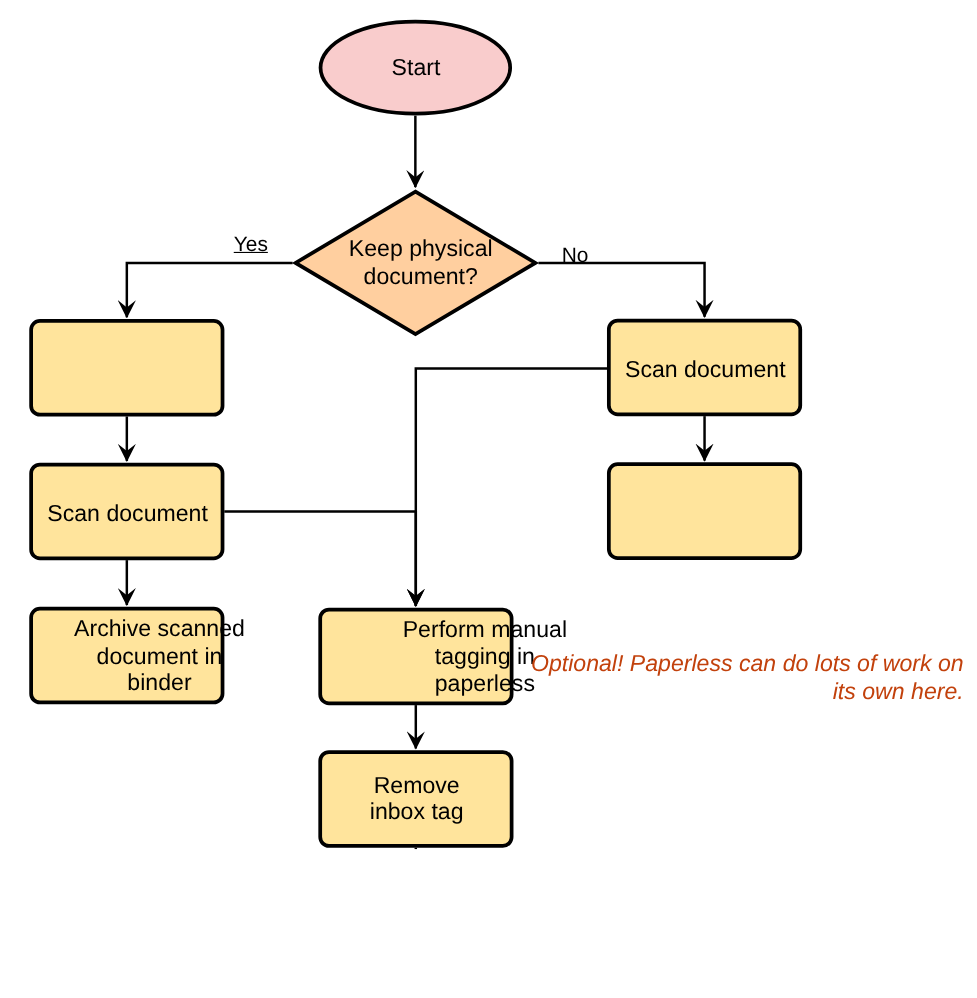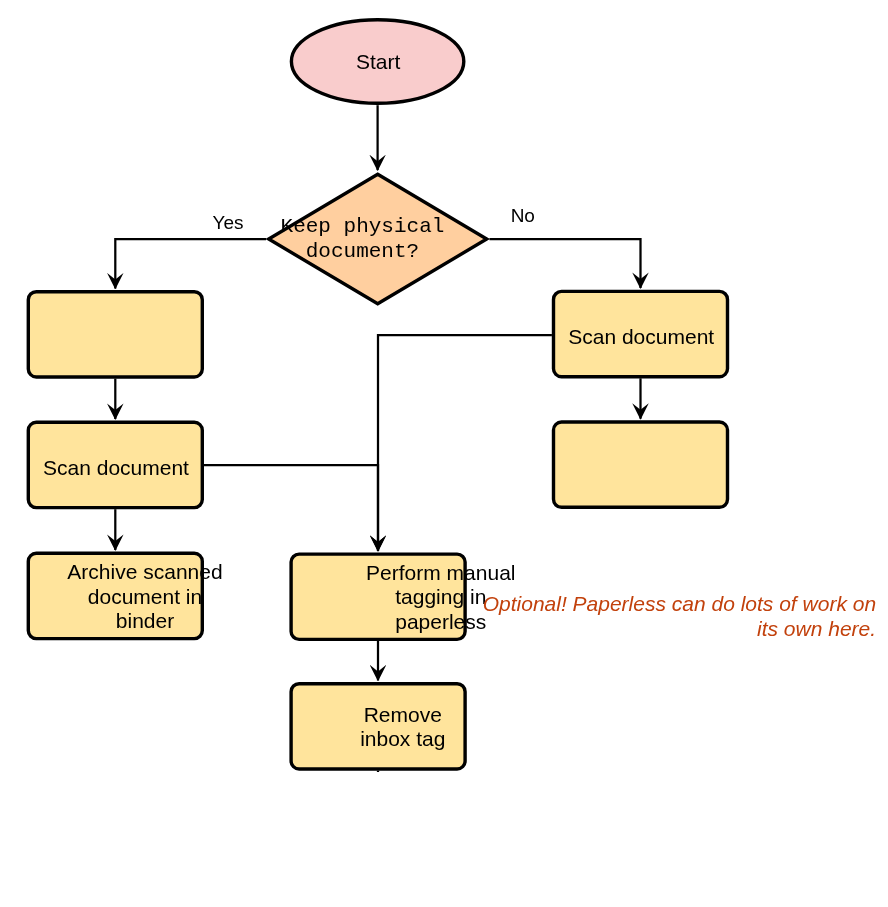--- a/index.html
+++ b/index.html
@@ -41,20 +41,21 @@
     transform: translate(0.7px, 1.3px);
     margin-left: 29px;
   }
   .edge-label {
     position: absolute;
     transform: translateX(-50%);
     font-size: 19px;
     line-height: 24.7px;
     white-space: pre;
     color: #000000;
+    text-decoration: underline;
   }
   .annotation {
     position: absolute;
     left: 482.7px;
     top: 592px;
     font-size: 21px;
     line-height: 24.7px;
     font-style: italic;
     white-space: pre-line;
     color: #c2410c;
@@ -103,34 +104,34 @@
       <rect x="28.3" y="553.3" width="174" height="85.3" rx="8" fill="#ffe49c"></rect>
       <rect x="553.5" y="291.4" width="174" height="85.3" rx="8" fill="#ffe49c"></rect>
       <rect x="553.5" y="422" width="174" height="85.3" rx="8" fill="#ffe49c"></rect>
       <rect x="291.1" y="554.1" width="174" height="85.3" rx="8" fill="#ffe49c"></rect>
       <rect x="291.1" y="683.7" width="174" height="85.3" rx="8" fill="#ffe49c"></rect>
       <ellipse cx="377.6" cy="853.6" rx="86.2" ry="41.8" fill="#f9cccc"></ellipse>
     </g>
   </svg>
 
   <div class="node-label" style="left:290px; top:18px; width:175px; height:87px;">Start</div>
-  <div class="node-label" style="left:274px; top:174px; width:175.5px; height:130px;font-family:Liberation Mono, monospace;">Keep physical
+  <div class="node-label" style="left:294px; top:174px; width:175.5px; height:130px;">Keep physical
 document?</div>
   <div class="node-label single" style="left:26.6px; top:420.6px; width:177.4px; height:88.7px;">Scan document</div>
   <div class="node-label tall3" style="left:26.6px; top:551.6px; width:177.4px; height:88.7px;">Archive scanned
 document in
 binder</div>
   <div class="node-label single" style="left:551.8px; top:289.7px; width:177.4px; height:88.7px;">Scan document</div>
   <div class="node-label tall3" style="left:289.4px; top:552.4px; width:177.4px; height:88.7px;padding-left:33px;">Perform manual
 tagging in
 paperless</div>
-  <div class="node-label" style="left:289.4px; top:682px; width:177.4px; height:88.7px;margin-left:24px;">Remove
+  <div class="node-label" style="left:289.4px; top:682px; width:177.4px; height:88.7px;">Remove
 inbox tag</div>
   <div class="node-label" style="left:290px; top:810.1px; width:175px; height:87px;">End</div>
 
   <div class="edge-label" style="left:228px; top:210.6px;">Yes</div>
-  <div class="edge-label" style="left:522.8px; top:204px;">No</div>
+  <div class="edge-label" style="left:522.8px; top:221px;">No</div>
 
   <div class="annotation">Optional! Paperless can do lots of work on
 its own here.</div>
 
   <div class="footer-strip"></div>
 </div>
 
 </body></html>

